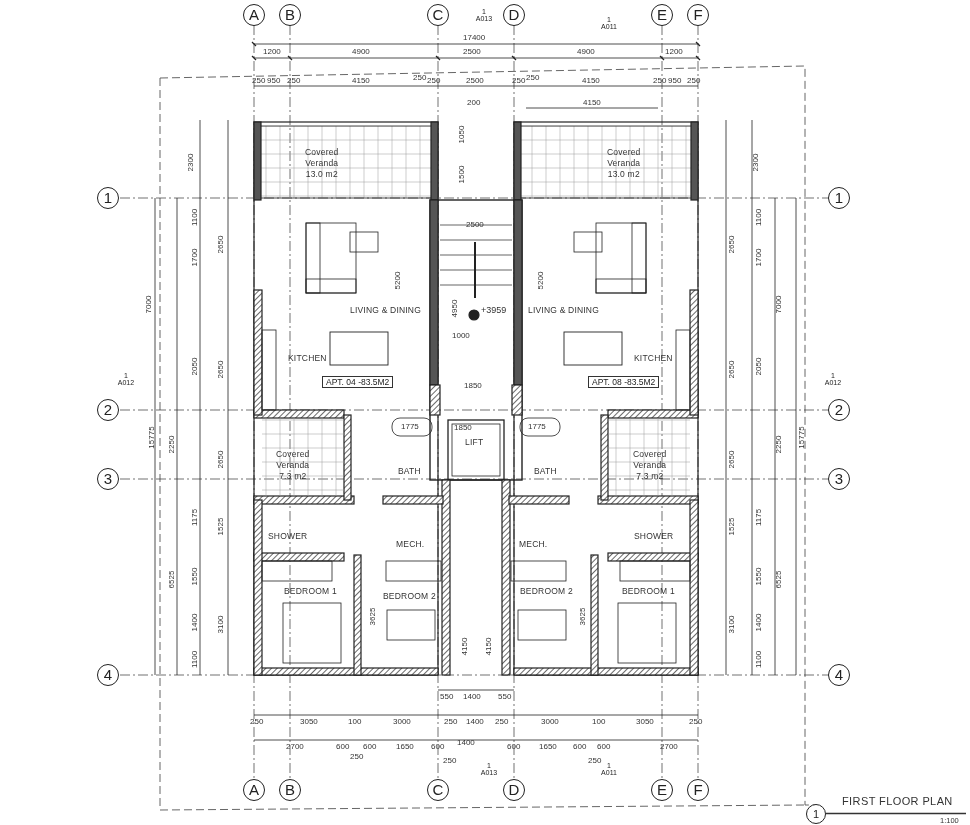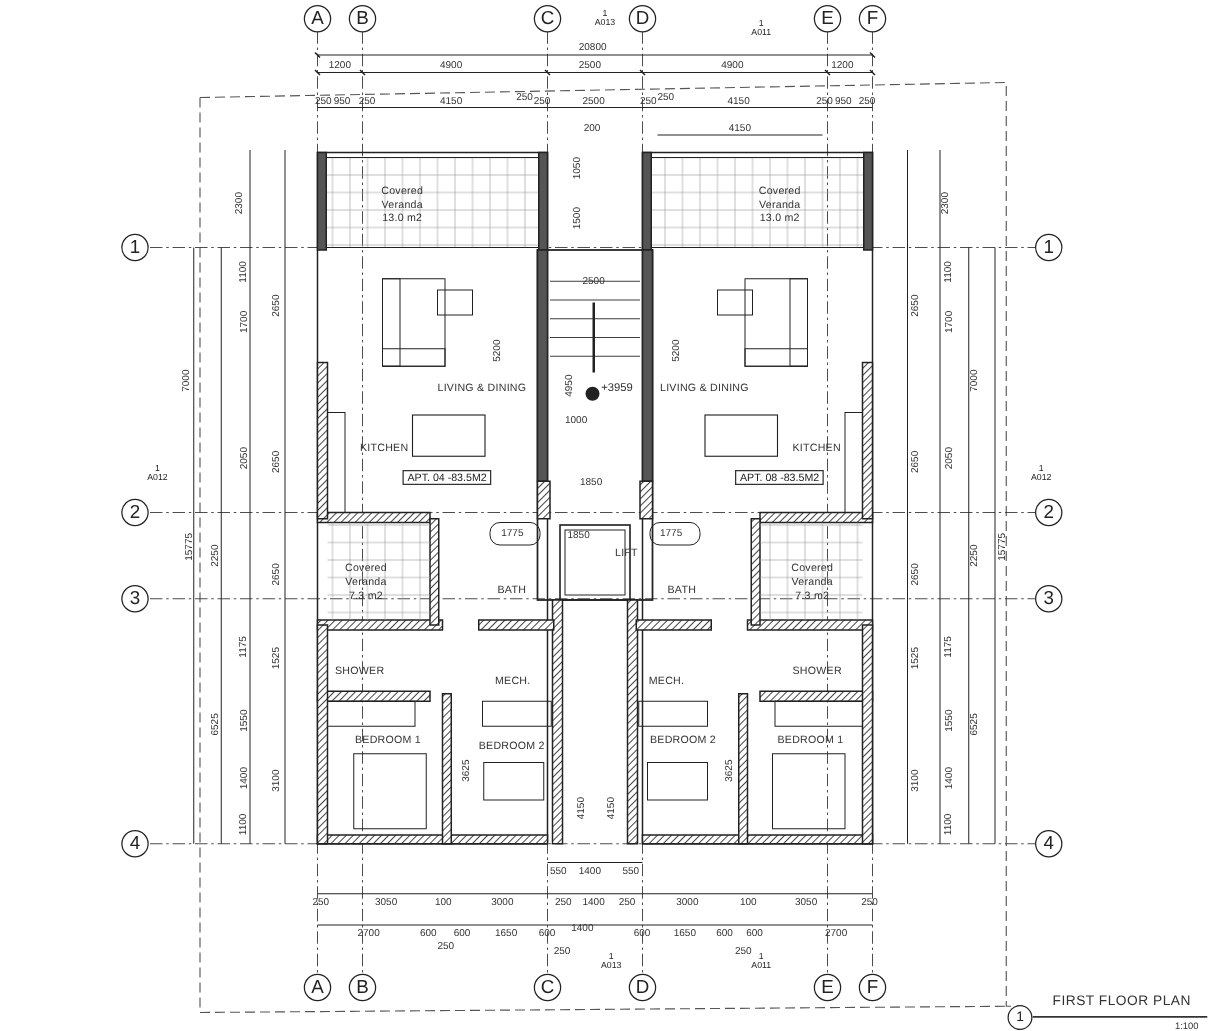--- a/index.html
+++ b/index.html
@@ -191,21 +191,21 @@
 <div class="grid-bubble" style="left:828px;top:468px;">3</div>
 <div class="grid-bubble" style="left:828px;top:664px;">4</div>
 
 <div class="sec-label" style="left:469px;top:8px;"><span>1</span><br><span>A013</span></div>
 <div class="sec-label" style="left:594px;top:16px;"><span>1</span><br><span>A011</span></div>
 <div class="sec-label" style="left:111px;top:372px;"><span>1</span><br><span>A012</span></div>
 <div class="sec-label" style="left:818px;top:372px;"><span>1</span><br><span>A012</span></div>
 <div class="sec-label" style="left:474px;top:762px;"><span>1</span><br><span>A013</span></div>
 <div class="sec-label" style="left:594px;top:762px;"><span>1</span><br><span>A011</span></div>
 
-<div class="lbl dim" style="left:463px;top:33px;">20800</div>
+<div class="lbl dim" style="left:463px;top:33px;">17400</div>
 <div class="lbl dim" style="left:263px;top:47px;">1200</div>
 <div class="lbl dim" style="left:352px;top:47px;">4900</div>
 <div class="lbl dim" style="left:463px;top:47px;">2500</div>
 <div class="lbl dim" style="left:577px;top:47px;">4900</div>
 <div class="lbl dim" style="left:665px;top:47px;">1200</div>
 <div class="lbl dim" style="left:252px;top:76px;">250</div>
 <div class="lbl dim" style="left:267px;top:76px;">950</div>
 <div class="lbl dim" style="left:287px;top:76px;">250</div>
 <div class="lbl dim" style="left:352px;top:76px;">4150</div>
 <div class="lbl dim" style="left:413px;top:73px;">250</div>
@@ -233,21 +233,21 @@
 <div class="lbl room" style="left:398px;top:466px;">BATH</div>
 <div class="lbl room" style="left:534px;top:466px;">BATH</div>
 <div class="lbl room" style="left:268px;top:531px;">SHOWER</div>
 <div class="lbl room" style="left:634px;top:531px;">SHOWER</div>
 <div class="lbl room" style="left:396px;top:539px;">MECH.</div>
 <div class="lbl room" style="left:519px;top:539px;">MECH.</div>
 <div class="lbl room" style="left:284px;top:586px;">BEDROOM 1</div>
 <div class="lbl room" style="left:383px;top:591px;">BEDROOM 2</div>
 <div class="lbl room" style="left:520px;top:586px;">BEDROOM 2</div>
 <div class="lbl room" style="left:622px;top:586px;">BEDROOM 1</div>
-<div class="lbl room" style="left:465px;top:437px;margin-left:27px;">LIFT</div>
+<div class="lbl room" style="left:465px;top:437px;">LIFT</div>
 <div class="lbl dim" style="left:481px;top:305px;font-size:9px;">+3959</div>
 
 <div class="lbl dim" style="left:466px;top:220px;">2500</div>
 <div class="lbl dim vdim" style="left:446px;top:304px;">4950</div>
 <div class="lbl dim vdim" style="left:453px;top:130px;">1050</div>
 <div class="lbl dim vdim" style="left:453px;top:170px;">1500</div>
 <div class="lbl dim" style="left:452px;top:331px;">1000</div>
 <div class="lbl dim" style="left:464px;top:381px;">1850</div>
 <div class="lbl dim" style="left:454px;top:423px;">1850</div>
 <div class="lbl dim" style="left:401px;top:422px;">1775</div>

